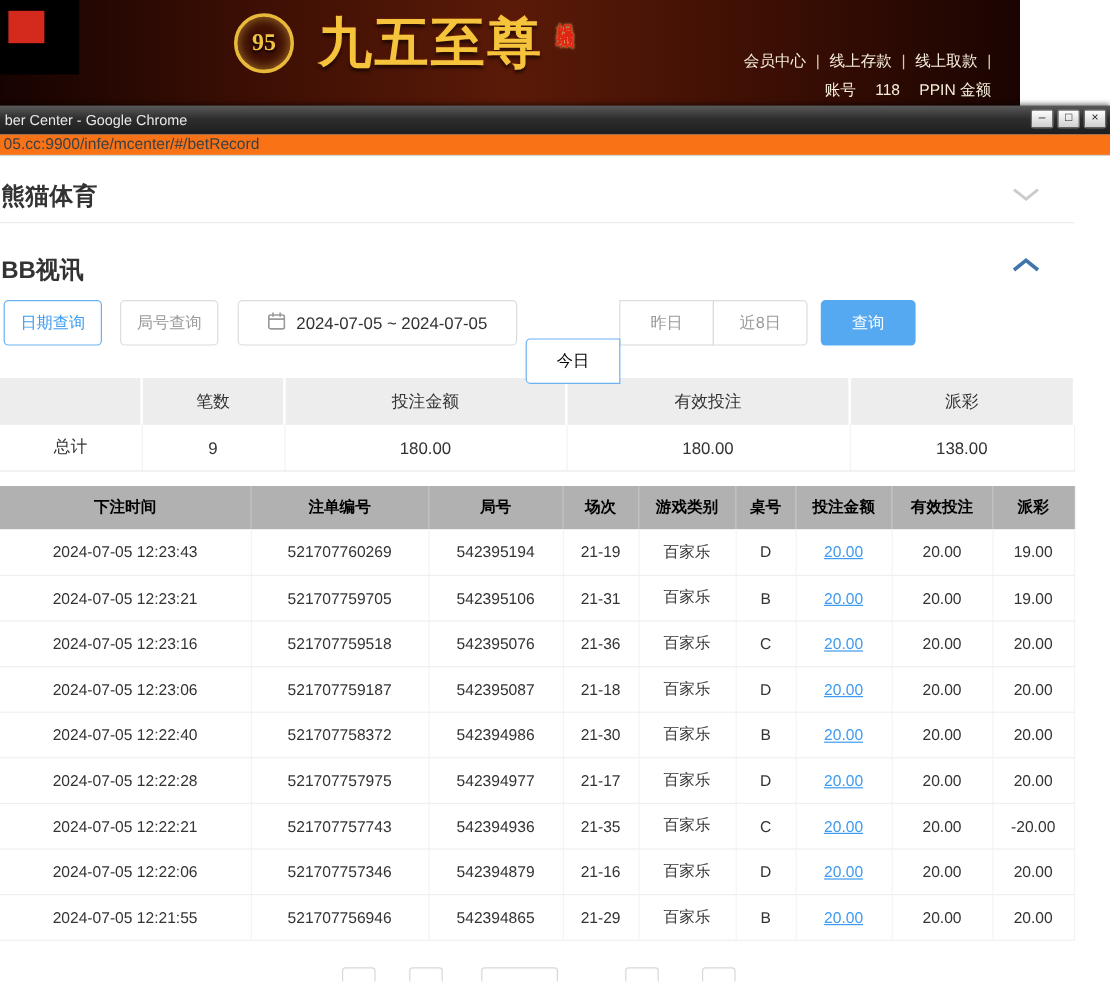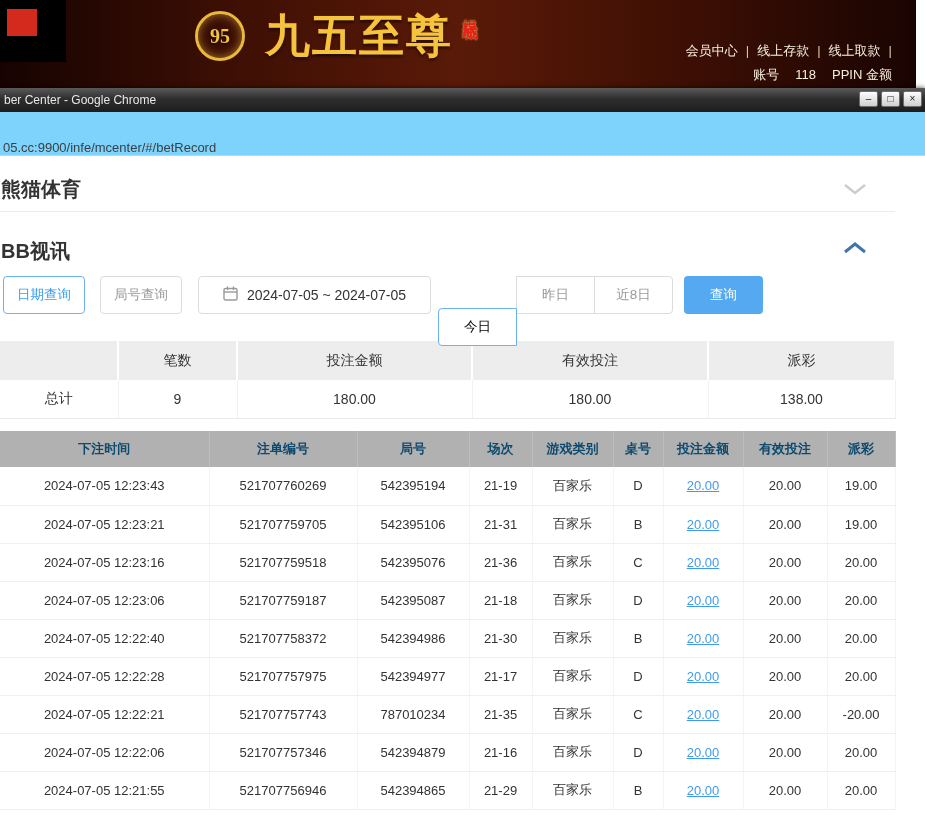--- a/index.html
+++ b/index.html
@@ -1,20 +1,20 @@
 <!DOCTYPE html>
 <html><head>
 <meta charset="utf-8">
 <style>
   * { margin:0; padding:0; box-sizing:border-box; }
   body { font-family:"Liberation Sans","DejaVu Sans",sans-serif; }
   .screen { position:relative; width:925px; height:819px; overflow:hidden; background:#fff; }
 
   
-  .site-header { position:absolute; top:0; left:0; width:916px; height:100px;
+  .site-header { position:absolute; top:0; left:0; width:850px; height:100px;
     background:linear-gradient(90deg,#160301 0%,#3d0f04 25%,#5a1a08 50%,#3d0f04 75%,#1a0402 100%); }
   .corner-black { position:absolute; top:0; left:0; width:66px; height:62px; background:#000; }
   .corner-red { position:absolute; top:9px; left:7px; width:30px; height:27px; background:#d42a1d; }
   .logo-wrap { position:absolute; left:195px; top:6px; display:flex; align-items:center; }
   .logo-emblem { width:50px; height:50px; border-radius:50%; border:3px solid #e9b93c; color:#f3c340;
     font:bold 20px "Liberation Serif","DejaVu Serif",serif; display:flex; align-items:center; justify-content:center;
     text-shadow:0 1px 2px #000; box-shadow:inset 0 0 10px rgba(255,205,70,.55); }
   .logo-title { font-size:45px; font-weight:bold; color:#f5c33c; letter-spacing:2px; margin-left:20px;
     font-family:"Liberation Serif","DejaVu Serif",serif;
     text-shadow:0 2px 3px rgba(0,0,0,.65), 0 0 2px #8a2a08; }
@@ -27,21 +27,21 @@
   .acct-frag { margin-left:16px; }
 
   
   .chrome-window { position:absolute; top:88px; left:0; width:925px; height:741px;
     box-shadow:0 -1px 4px rgba(0,0,0,.5); }
   .titlebar { height:24px; background:linear-gradient(#5a5a5a,#2e2e2e 45%,#1d1d1d); color:#e8e8e8;
     font-size:12px; display:flex; align-items:center; padding-left:4px; position:relative; }
   .win-buttons { position:absolute; right:3px; top:3px; display:flex; gap:3px; }
   .win-btn { width:19px; height:16px; background:linear-gradient(#fefefe,#cfcfcf); border:1px solid #6d6d6d;
     border-radius:2px; font-size:10px; line-height:13px; text-align:center; color:#222; cursor:pointer; }
-  .toolbar { height:44px; background:#7dd3fc; border-bottom:1px solid #d2d2d2; display:flex; align-items:flex-end; padding-left:3px; }
+  .toolbar { height:18px; background:#f97316; border-bottom:1px solid #d2d2d2; display:flex; align-items:flex-start; padding-left:3px; }
   .url { font-size:13px; color:#3c4043; }
 
   
   .page { position:relative; height:688px; background:#fff; overflow:hidden; }
   .acc-row { position:absolute; left:0; width:895px; }
   .sec-title { font-size:20px; font-weight:bold; color:#333; position:absolute; left:1px; }
   #sec-panda { top:12px; height:44px; border-bottom:1px solid #ebebeb; cursor:pointer; }
   #sec-panda .sec-title { top:8px; }
   #sec-bb { top:72px; height:40px; cursor:pointer; }
   #sec-bb .sec-title { top:10px; }
@@ -63,21 +63,21 @@
   .search-btn { position:absolute; left:681px; width:79px; height:38px; background:#55a9f0; color:#fff;
     border-radius:4px; text-align:center; line-height:38px; cursor:pointer; }
 
   table { border-collapse:collapse; table-layout:fixed; width:895px; }
   .summary-wrap { position:absolute; top:185px; left:0; }
   .summary thead td { background:#ededed; height:39px; text-align:center; color:#333; font-size:14px; border-right:2px solid #fff; }
   .summary tbody td { height:38px; text-align:center; color:#333; font-size:14px;
     border-bottom:1px solid #e9e9e9; border-right:1px solid #f2f2f2; }
 
   .bets-wrap { position:absolute; top:275px; left:0; }
-  .bets thead td { background:#b1b1b1; color:#0c4a6e; font-weight:bold; font-size:13px; height:36px;
+  .bets thead td { background:#b1b1b1; color:#000000; font-weight:bold; font-size:13px; height:36px;
     text-align:center; border-right:1px solid #bdbdbd; }
   .bets tbody td { height:38px; font-size:13px; text-align:center; color:#333;
     border-bottom:1px solid #efefef; border-right:1px solid #f4f4f4; }
   .link { color:#3f9bf0; text-decoration:underline; cursor:pointer; }
   .neg { color:#f05050; }
 
   .pg-box { position:absolute; top:676px; height:38px; border:1px solid #d8d8d8; border-radius:3px; background:#fff; cursor:pointer; }
 </style>
 </head>
 <body>
@@ -271,21 +271,21 @@
                 <td>21-17</td>
                 <td>百家乐</td>
                 <td>D</td>
                 <td><span class="link">20.00</span></td>
                 <td>20.00</td>
                 <td>20.00</td>
               </tr>
               <tr>
                 <td>2024-07-05 12:22:21</td>
                 <td>521707757743</td>
-                <td>787010234</td>
+                <td>542394936</td>
                 <td>21-35</td>
                 <td>百家乐</td>
                 <td>C</td>
                 <td><span class="link">20.00</span></td>
                 <td>20.00</td>
                 <td class="neg">-20.00</td>
               </tr>
               <tr>
                 <td>2024-07-05 12:22:06</td>
                 <td>521707757346</td>

